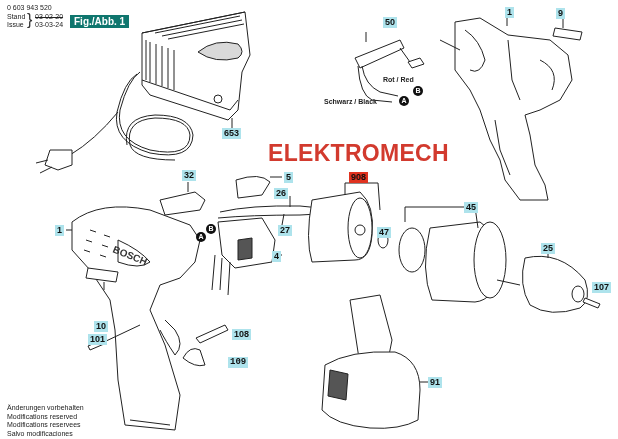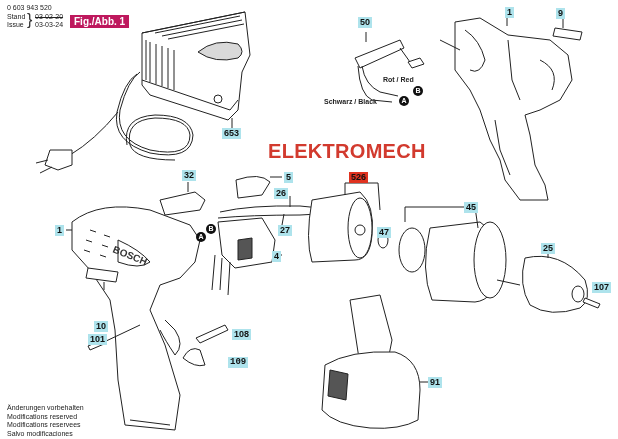--- a/index.html
+++ b/index.html
@@ -1,22 +1,22 @@
 <!DOCTYPE html>
 <html><head>
 <meta charset="utf-8">
 <style>
   html, body { margin:0; padding:0; background:#ffffff; }
   body { width:618px; height:439px; position:relative; overflow:hidden; font-family:"Liberation Sans", sans-serif; color:#111; }
   .abs { position:absolute; }
   .hdr-small { font-size:7px; line-height:8px; color:#222; }
-  .fig { background:#be185d; color:#fff; font-weight:bold; font-size:10px; padding:1px 4px; }
+  .fig { background:#0f766e; color:#fff; font-weight:bold; font-size:10px; padding:1px 4px; }
   .tag { position:absolute; background:#aee3ec; color:#111; font-weight:bold; font-size:9px; line-height:11px; padding:0 2px; }
   .tag.red { background:#e0321f; color:#111; }
-  .brand { color:#d23a2e; font-weight:bold; font-size:20px; letter-spacing:0.3px; }
+  .brand { color:#d23a2e; font-weight:bold; font-size:23px; letter-spacing:0.3px; }
   .circ { position:absolute; width:10px; height:10px; border-radius:50%; background:#111; color:#fff; font-size:7px; font-weight:bold; text-align:center; line-height:10px; }
   .wire-lbl { font-size:7px; font-weight:bold; color:#222; }
   .notes { font-size:7px; line-height:8.5px; color:#222; }
   svg.draw { position:absolute; left:0; top:0; }
   svg.draw * { fill:none; stroke:#222; stroke-width:1; }
   svg.draw .fill-w { fill:#fff; }
   svg.draw .fill-g { fill:#d9d9d9; }
   svg.draw .fill-dk { fill:#555; }
 </style>
 </head>
@@ -147,29 +147,29 @@
 <div class="abs wire-lbl" style="left:383px;top:76px;">Rot / Red</div>
 <div class="abs wire-lbl" style="left:324px;top:98px;">Schwarz / Black</div>
 <div class="circ" style="left:413px;top:86px;">B</div>
 <div class="circ" style="left:399px;top:96px;">A</div>
 <div class="circ" style="left:196px;top:232px;">A</div>
 <div class="circ" style="left:206px;top:224px;">B</div>
 
 <div class="abs" style="left:112px;top:250px;font-size:10px;font-weight:bold;color:#333;transform:rotate(22deg);">BOSCH</div>
 
 <div class="tag" style="left:222px;top:128px;">653</div>
-<div class="tag" style="left:358px;top:17px;">50</div>
+<div class="tag" style="left:383px;top:17px;">50</div>
 <div class="tag" style="left:505px;top:7px;">1</div>
 <div class="tag" style="left:556px;top:8px;">9</div>
 <div class="tag" style="left:182px;top:170px;">32</div>
 <div class="tag" style="left:284px;top:172px;">5</div>
 <div class="tag" style="left:274px;top:188px;">26</div>
 <div class="tag" style="left:278px;top:225px;">27</div>
 <div class="tag" style="left:272px;top:251px;">4</div>
-<div class="tag red" style="left:349px;top:172px;">526</div>
+<div class="tag red" style="left:349px;top:172px;">908</div>
 <div class="tag" style="left:377px;top:227px;">47</div>
 <div class="tag" style="left:437px;top:202px;margin-left:27px;">45</div>
 <div class="tag" style="left:541px;top:243px;">25</div>
 <div class="tag" style="left:592px;top:282px;">107</div>
 <div class="tag" style="left:55px;top:225px;">1</div>
 <div class="tag" style="left:94px;top:289px;margin-top:32px;">10</div>
 <div class="tag" style="left:68px;top:334px;margin-left:20px;">101</div>
 <div class="tag" style="left:232px;top:329px;">108</div>
 <div class="tag" style="left:228px;top:357px;font-family:Liberation Mono, monospace;">109</div>
 <div class="tag" style="left:428px;top:377px;">91</div>

